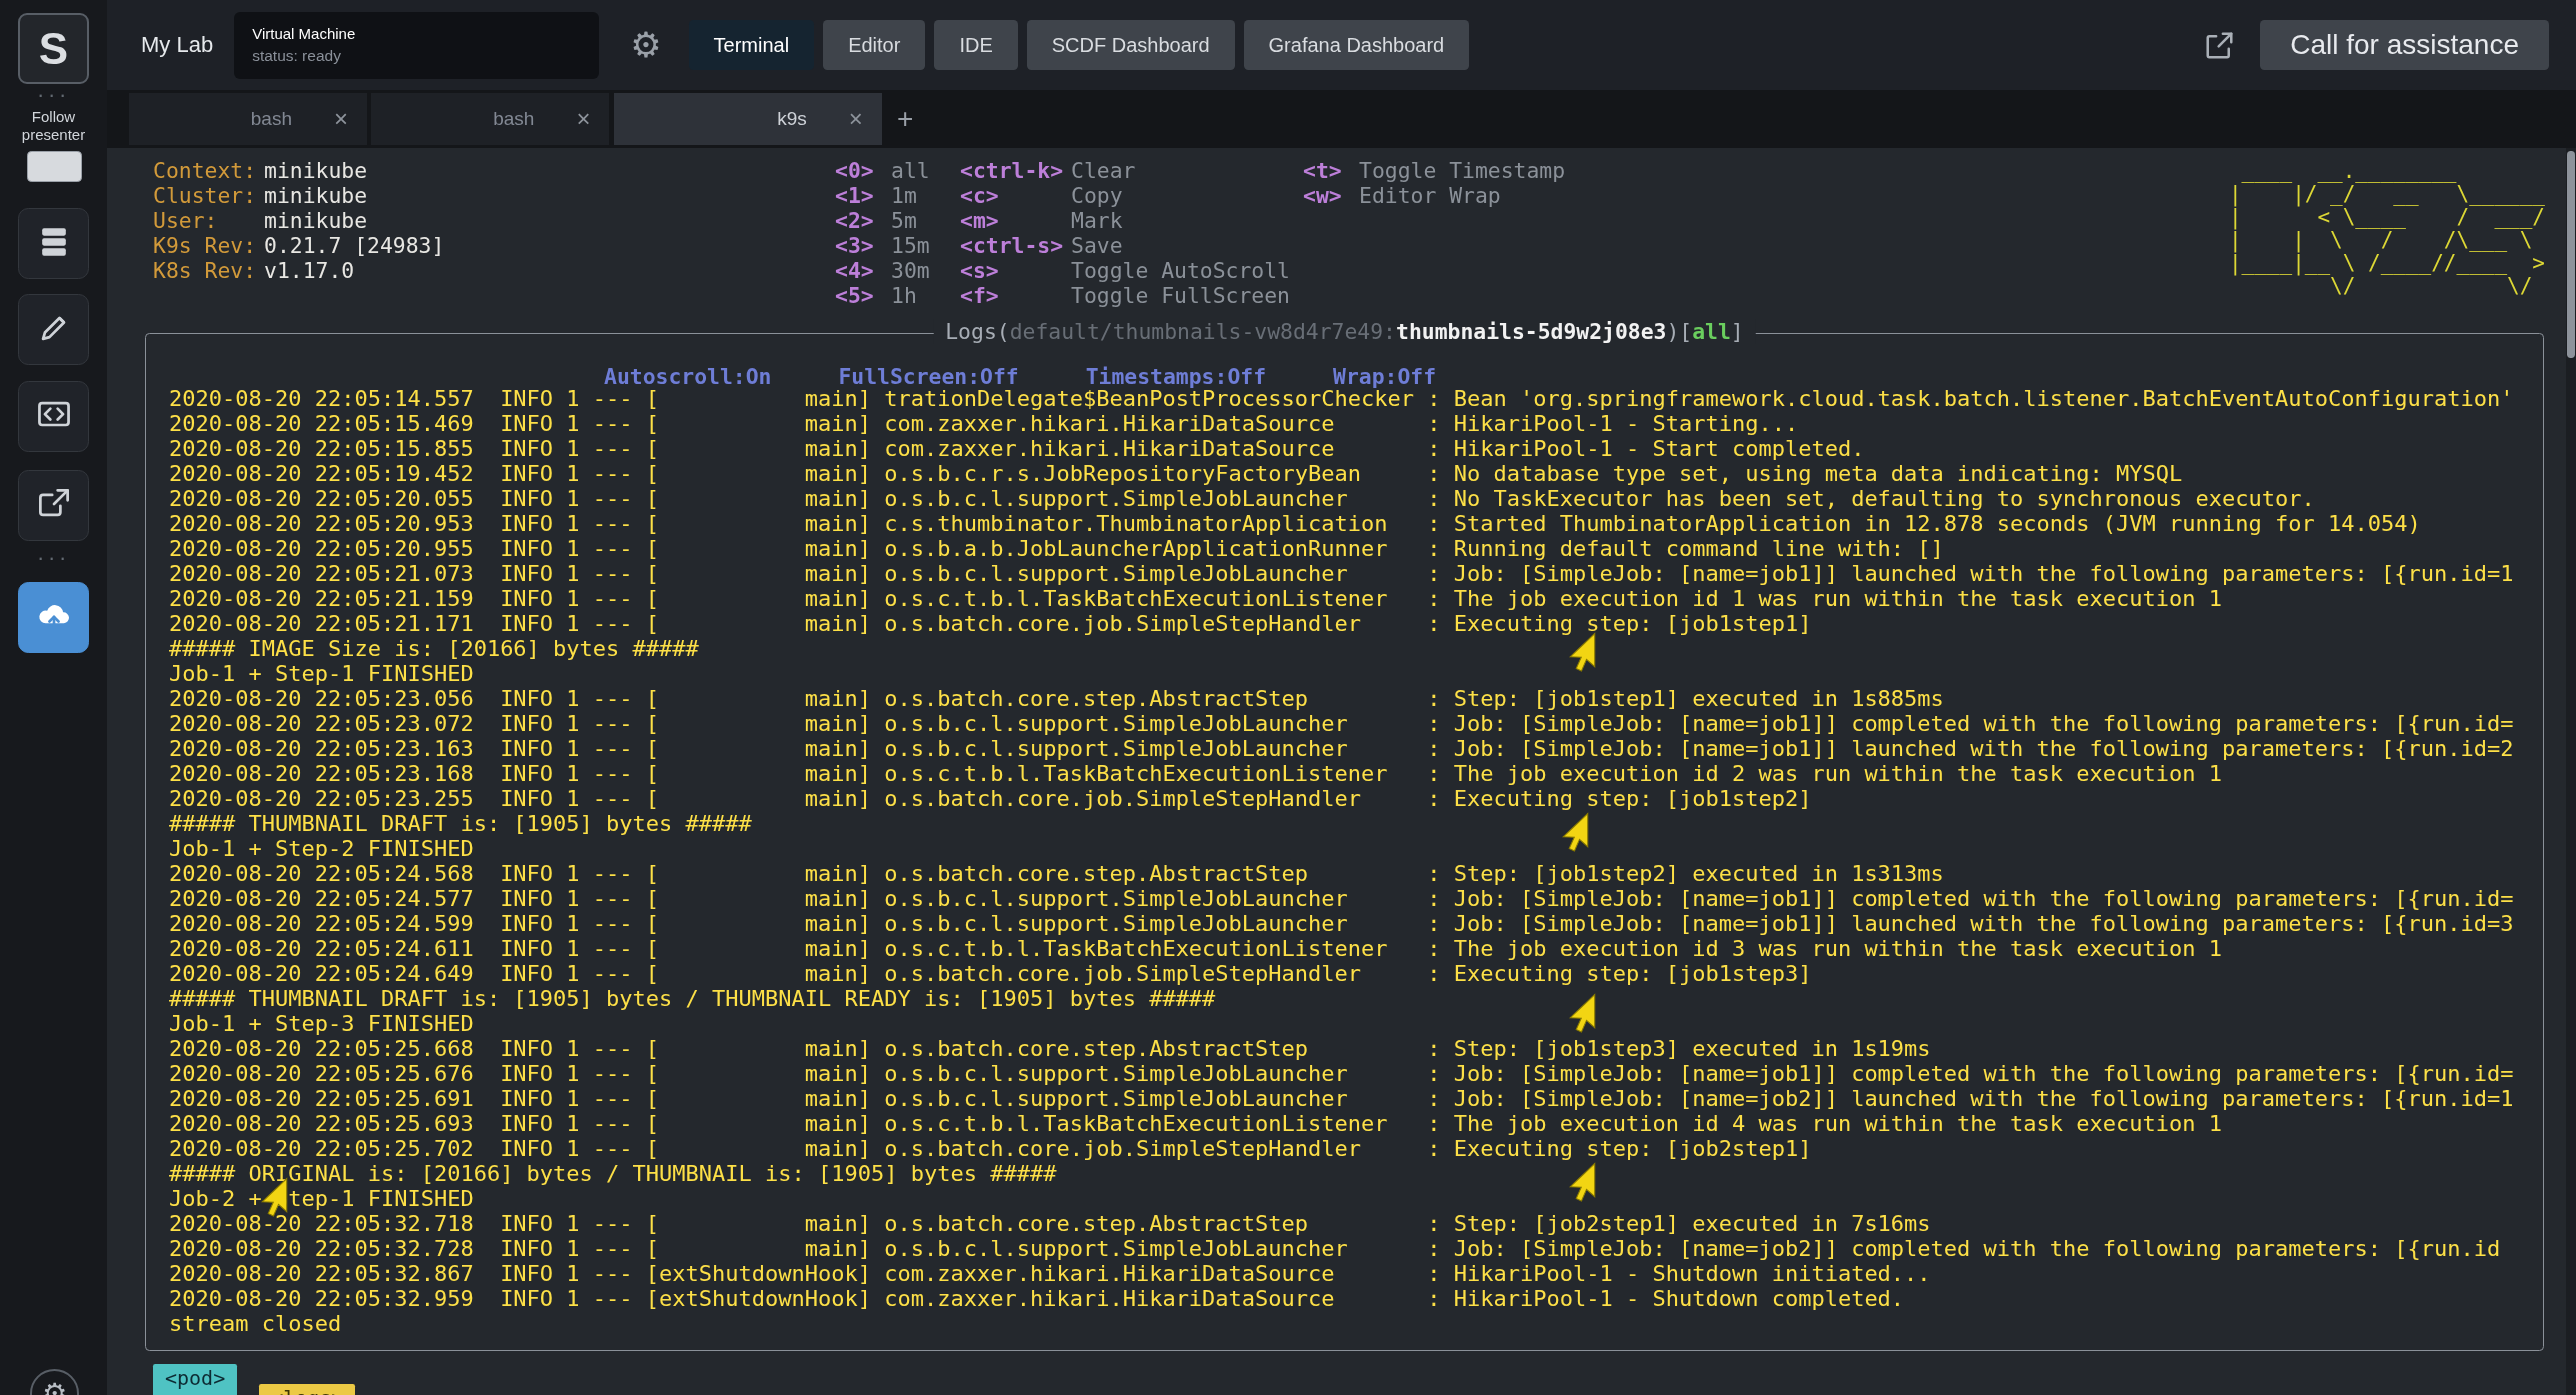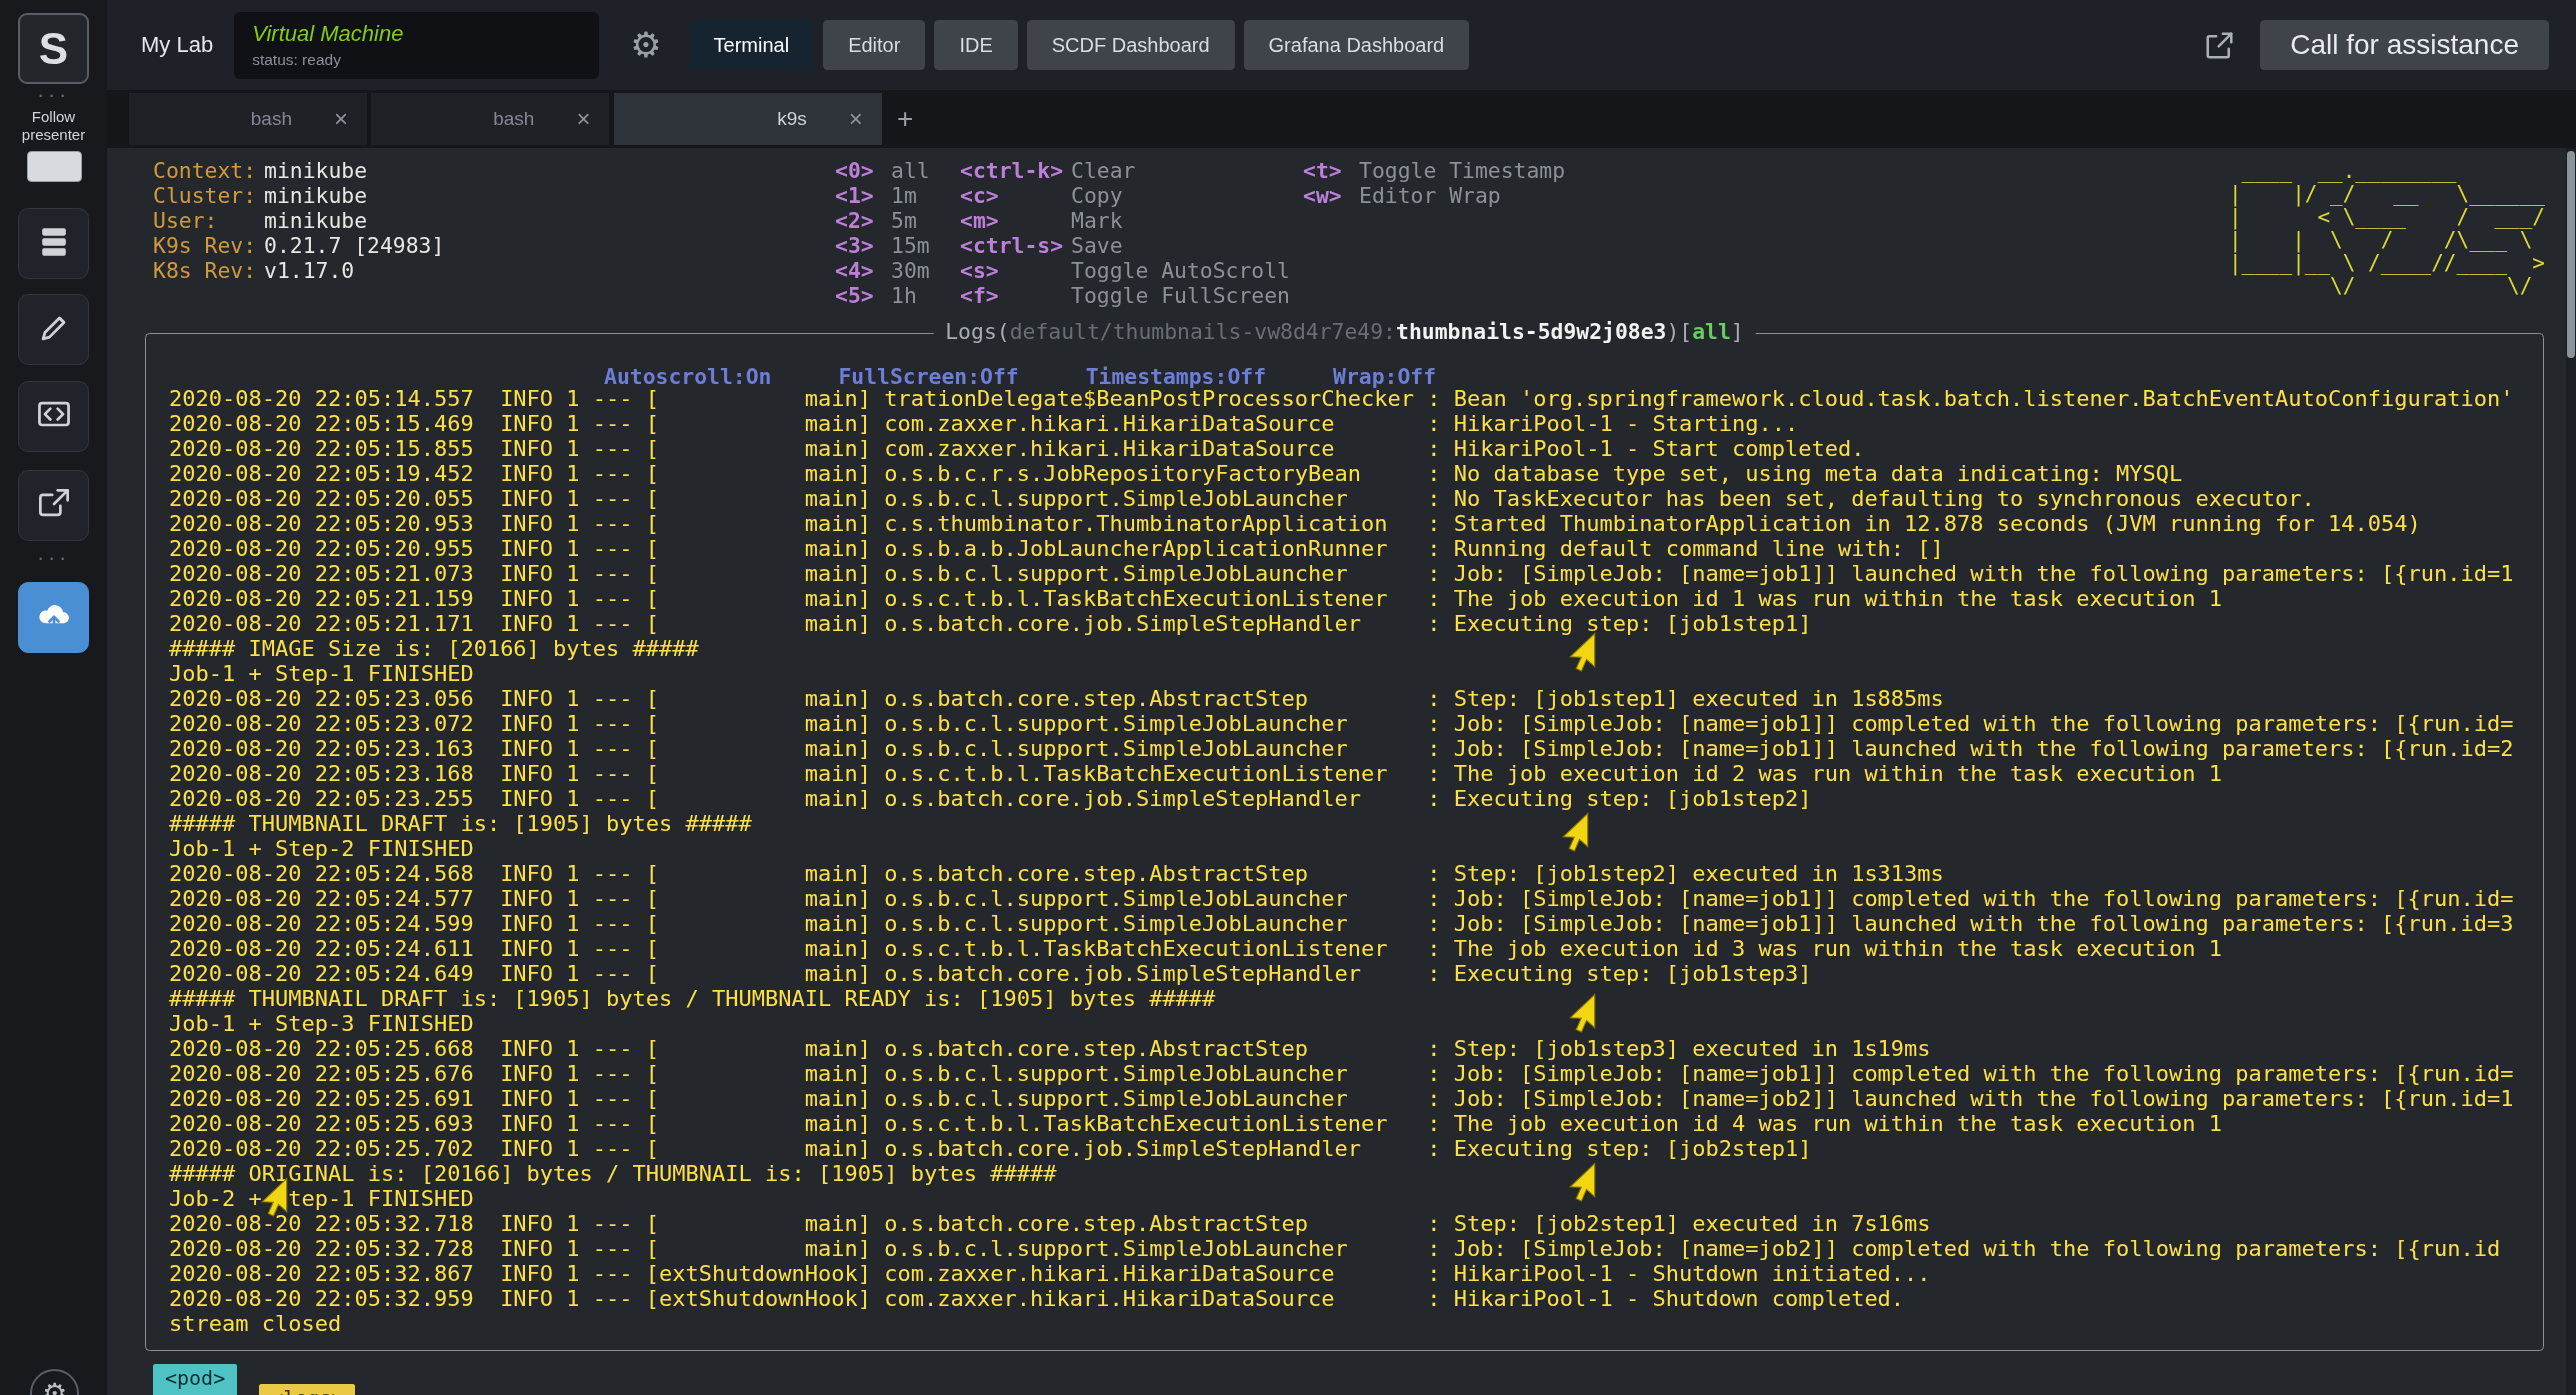--- a/index.html
+++ b/index.html
@@ -18,21 +18,21 @@
   .tool svg{width:40px;height:40px;}
   .t1{top:208px;}.t2{top:294px;}.t3{top:381px;}.t4{top:470px;}
   .t5{top:582px;background:#4a8fd4;border-color:#4a8fd4;}
   .settings-circle{position:absolute;left:30px;top:1369px;width:49px;height:49px;border-radius:50%;border:2.2px solid #585e66;color:#b9bec5;font-size:28px;display:flex;align-items:center;justify-content:center;font-family:"DejaVu Sans",sans-serif;}
 
   
   .main{position:absolute;left:107px;top:0;right:0;height:100%;}
   .header{position:absolute;left:0;top:0;right:0;height:90px;background:#1e2127;display:flex;align-items:center;padding:0 27px 0 34px;}
   .my-lab{color:#e6e9ec;font-size:22px;margin-right:21px;cursor:default;}
   .vm-panel{background:#0f1115;border-radius:6px;width:365px;height:67px;padding:9px 18px;display:flex;flex-direction:column;justify-content:center;gap:4.4px;}
-  .vm-title{color:#84cc16;font-size:22px;font-style:italic;}
+  .vm-title{color:#ffffff;font-size:15px;}
   .vm-status{color:#8a9099;font-size:15.5px;}
   .gear{color:#9aa0a8;font-size:35px;margin:0 27px 0 31px;font-family:"DejaVu Sans",sans-serif;}
   .nav{display:flex;gap:9px;}
   .nav-btn{height:50px;border-radius:4.4px;background:#3f444b;color:#d9dce0;font-size:20px;display:flex;align-items:center;padding:0 25px;}
   .nav-btn.active{background:#152430;color:#ffffff;}
   .h-right{margin-left:auto;display:flex;align-items:center;gap:22px;}
   .ext-link svg{width:37px;height:37px;display:block;}
   .call-btn{height:50px;border-radius:4.4px;background:#3f444b;color:#e8eaee;font-size:28px;display:flex;align-items:center;padding:0 30px;}
 
   

